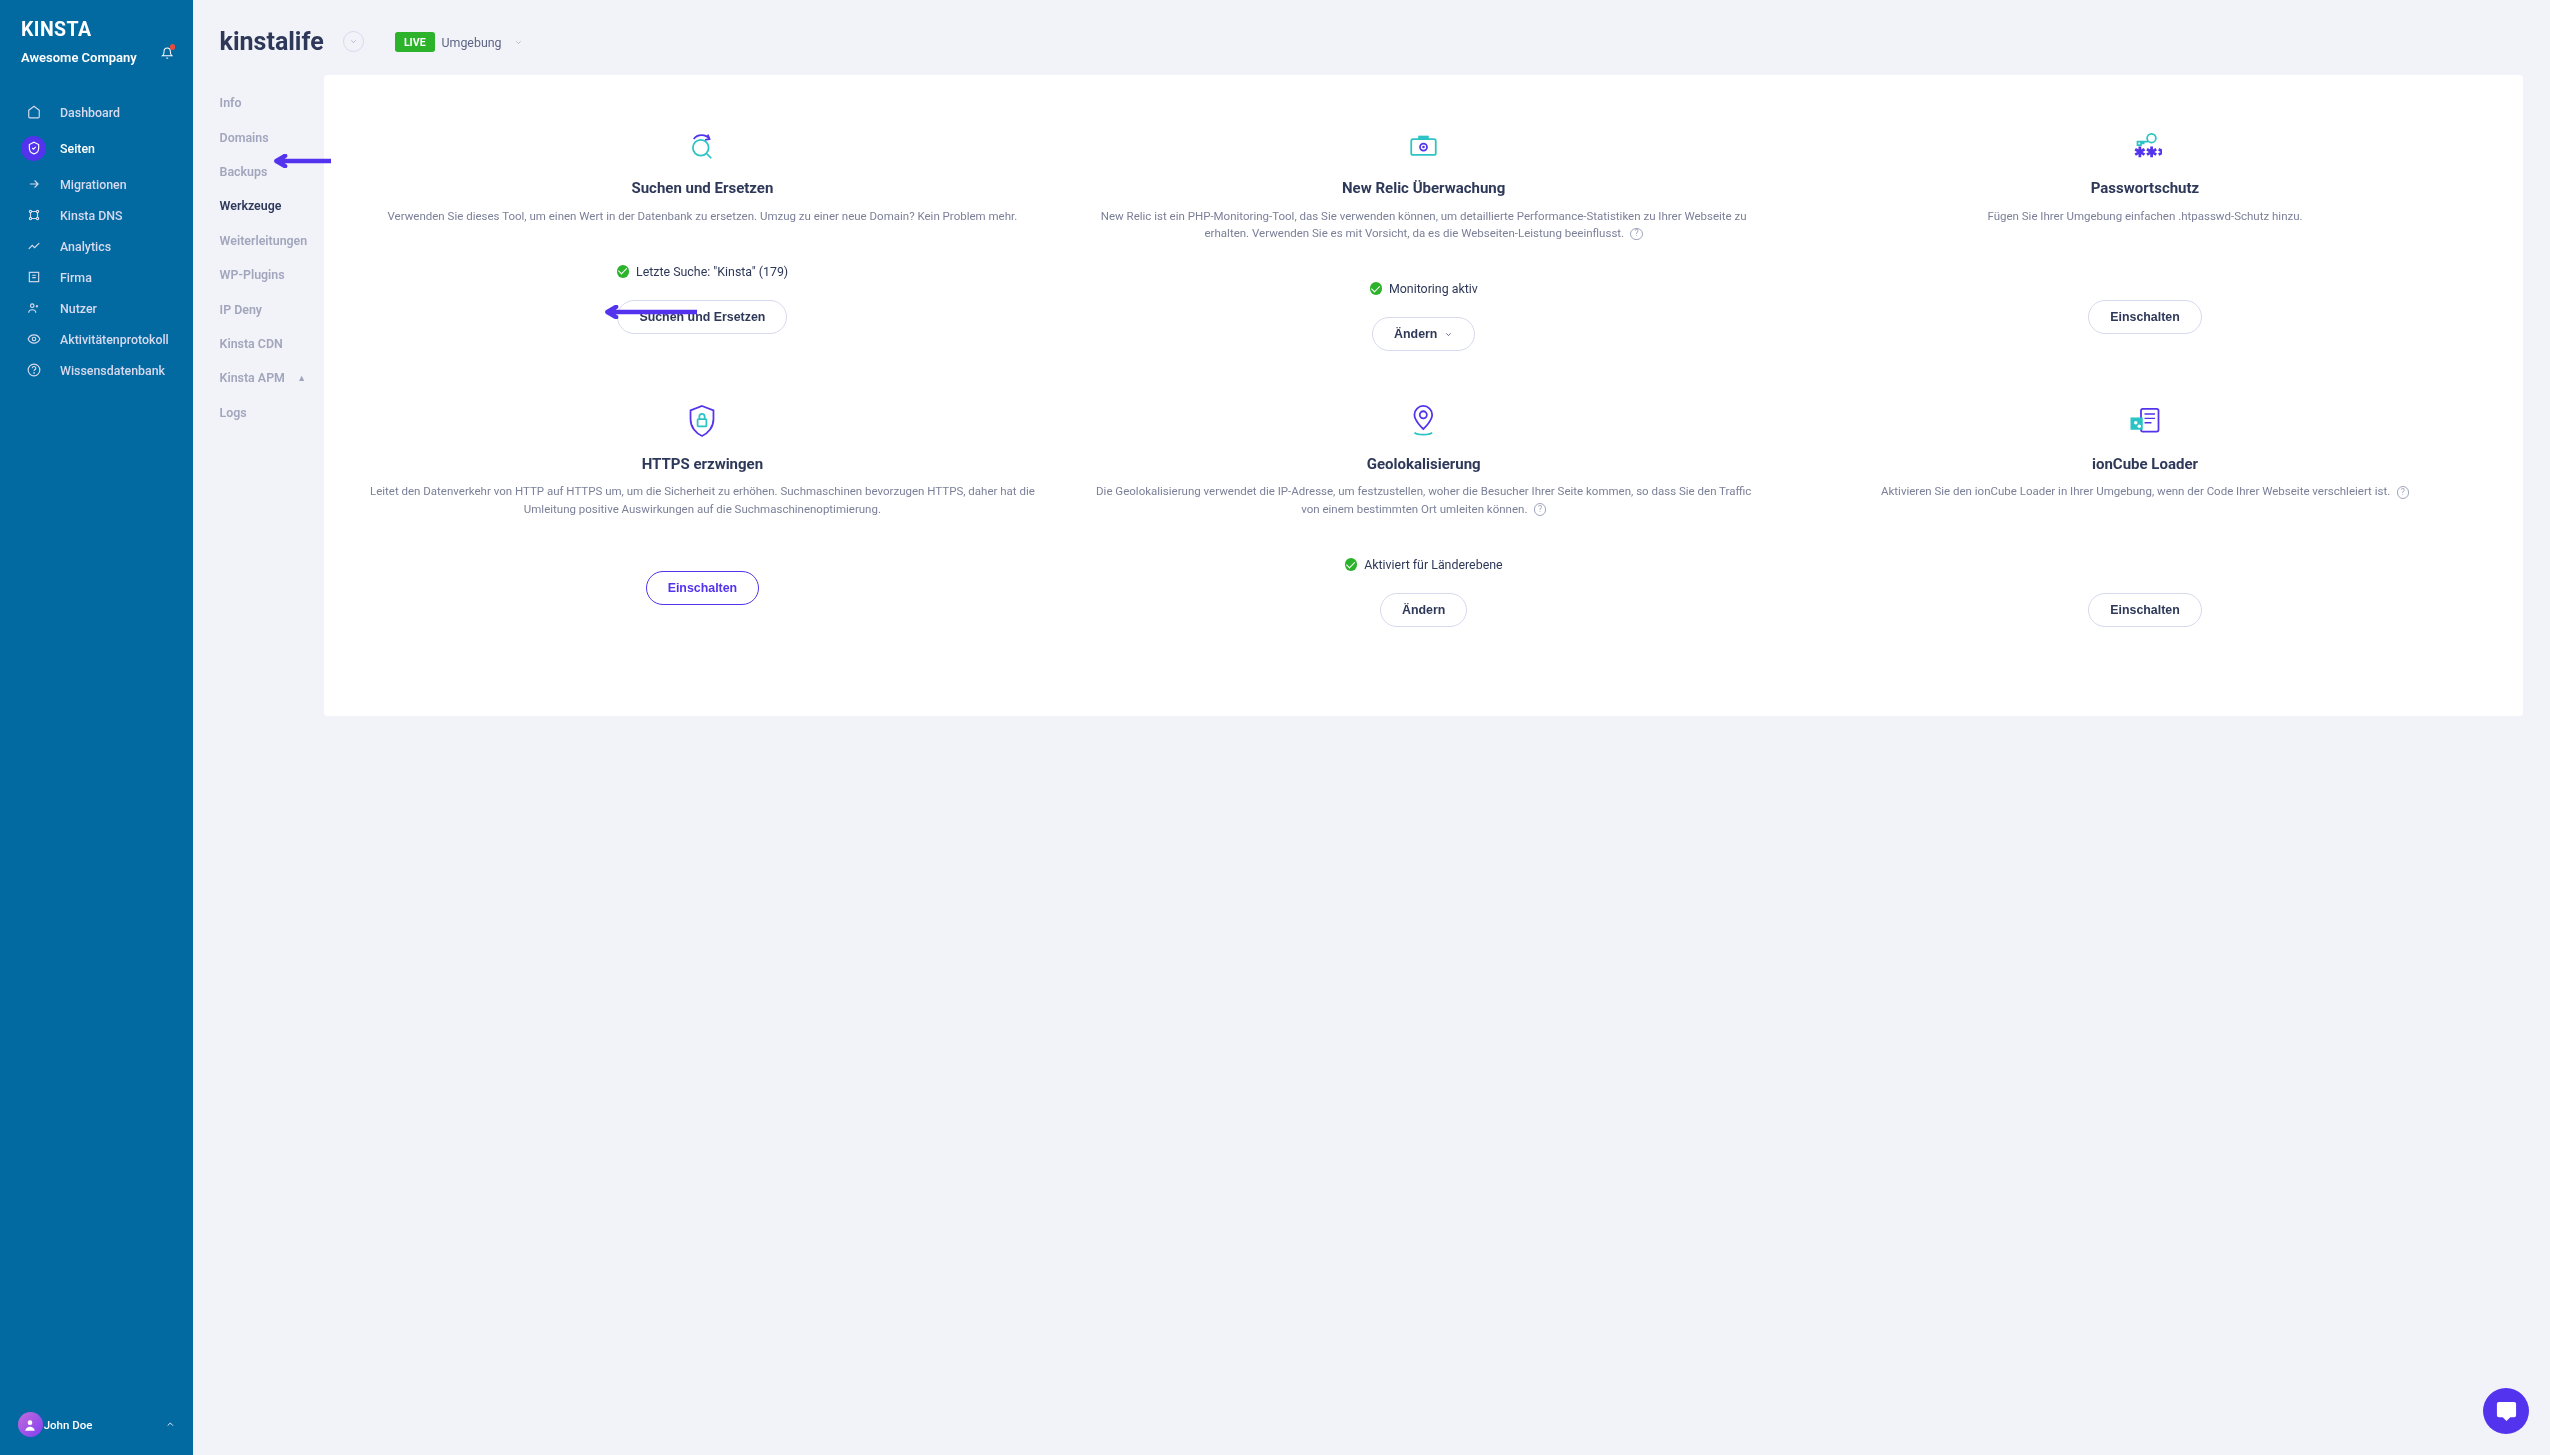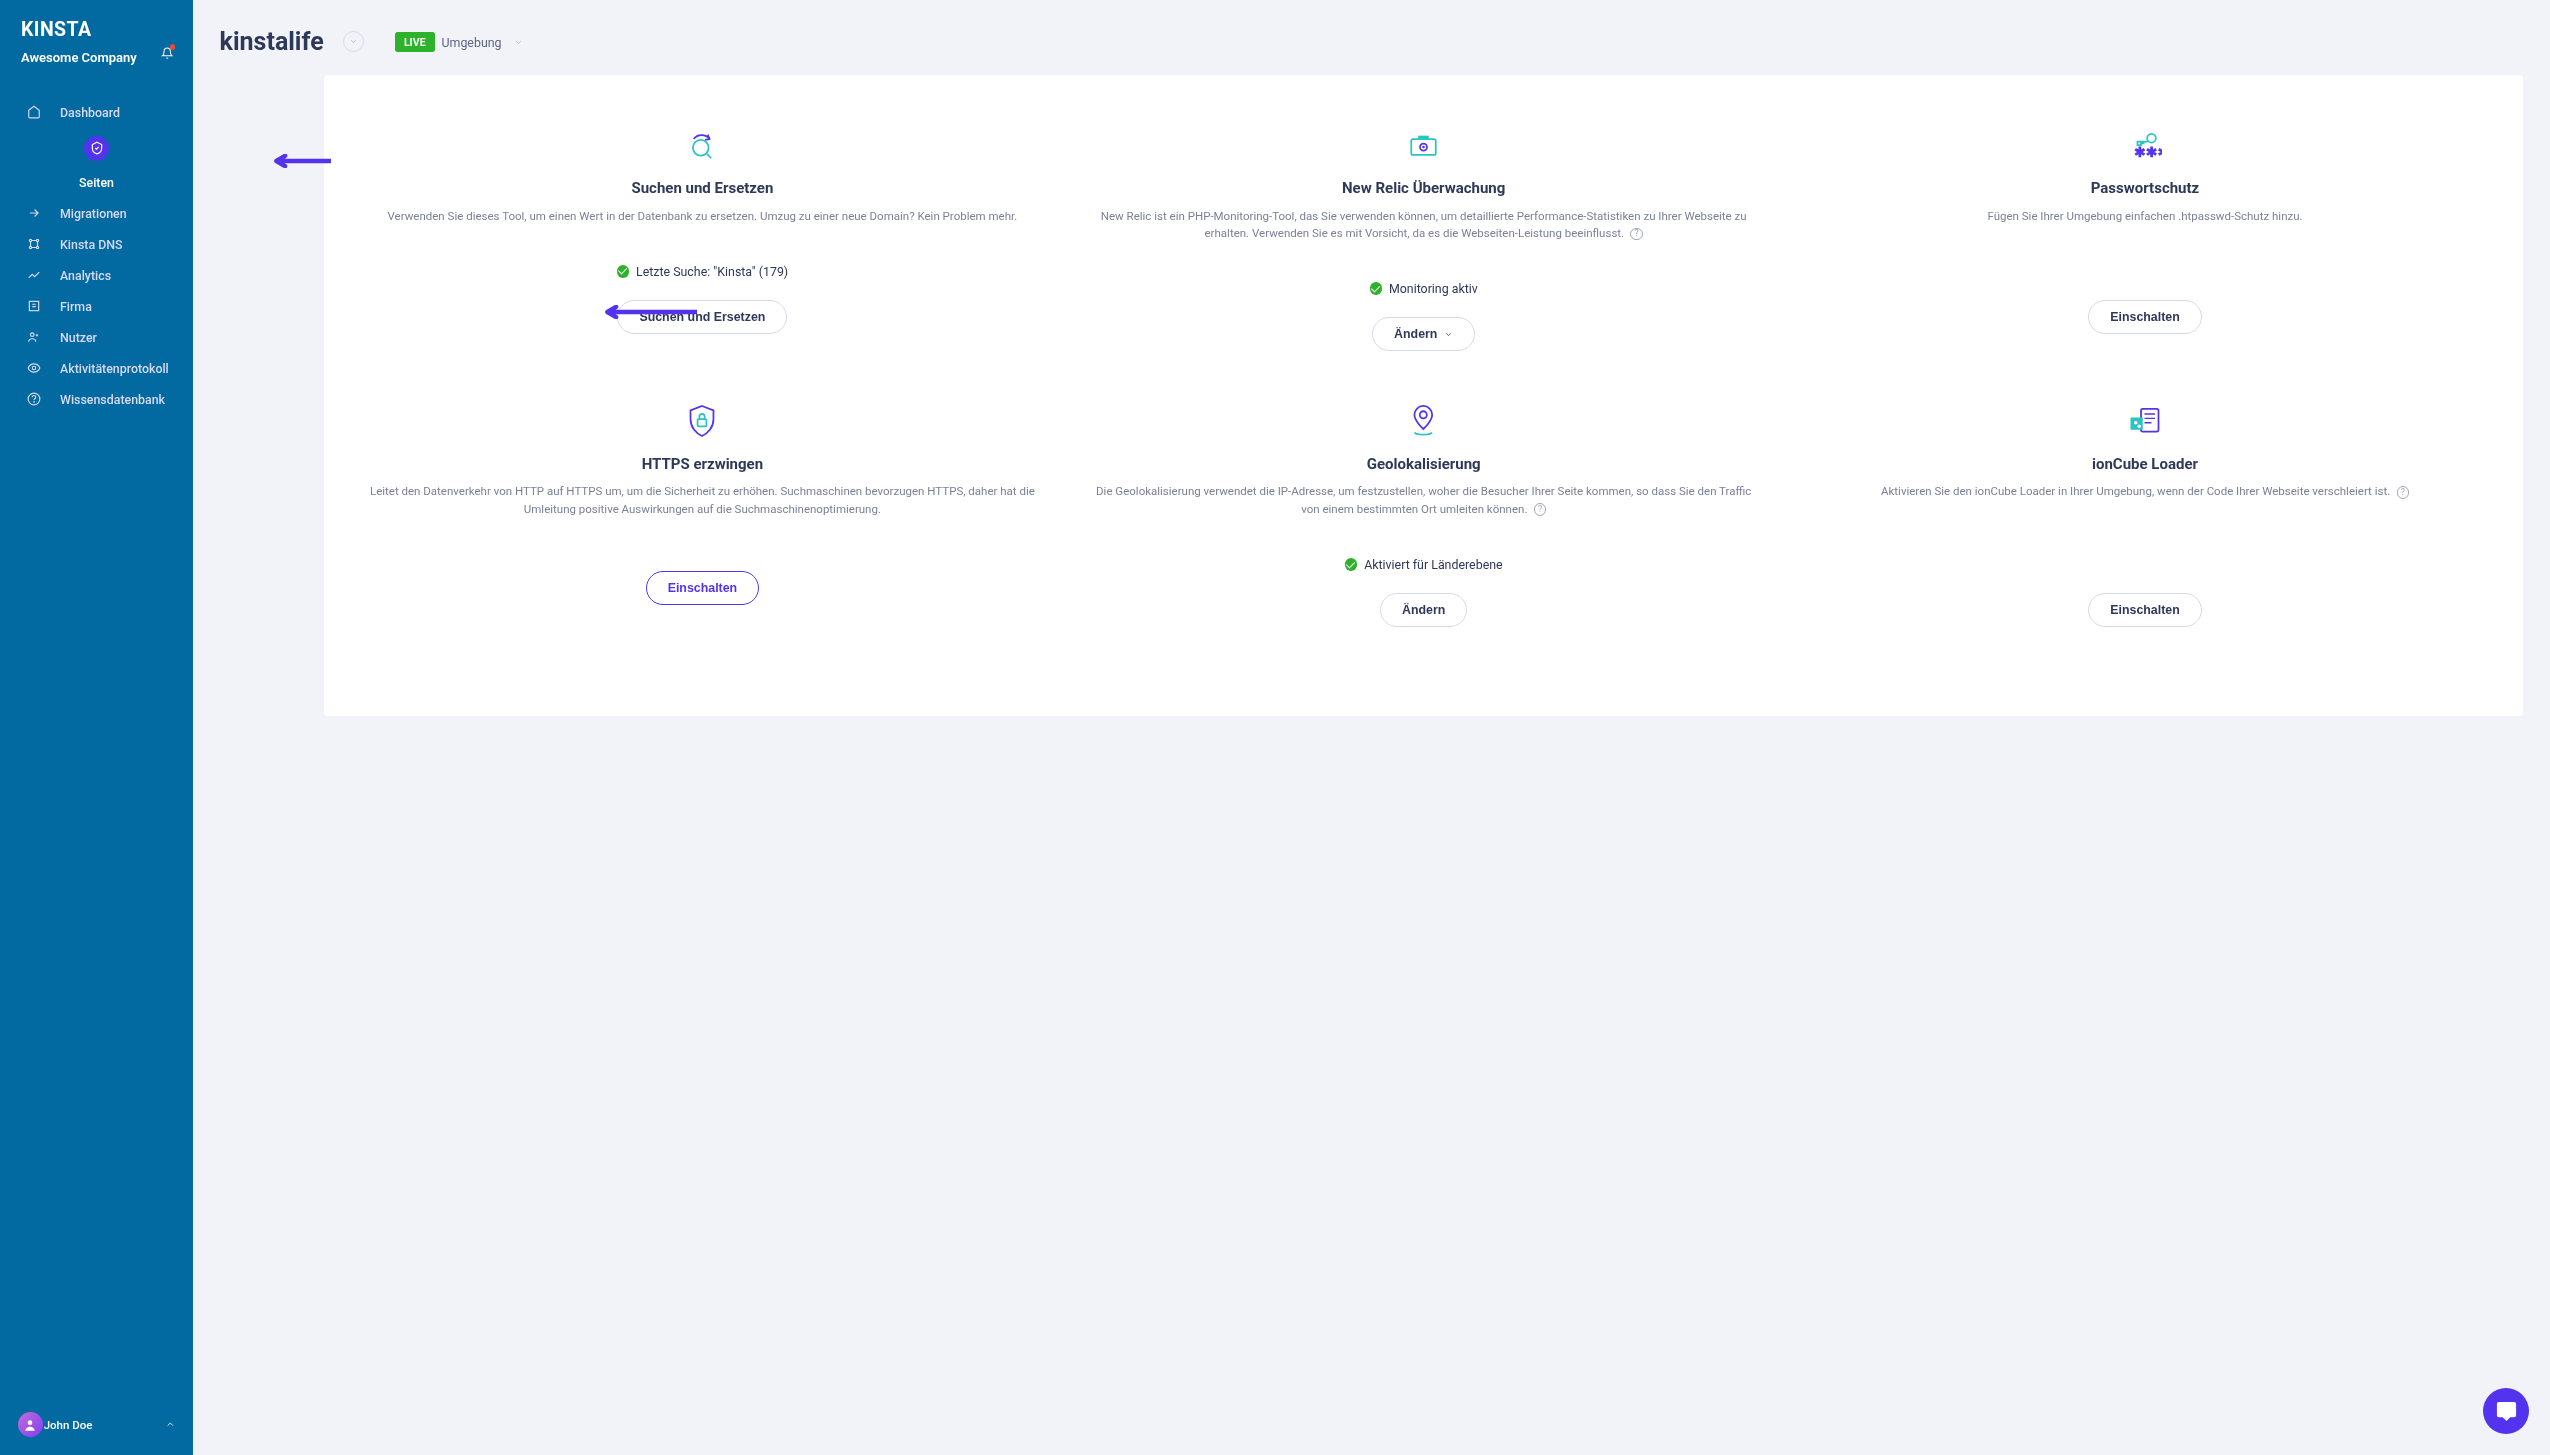--- a/index.html
+++ b/index.html
@@ -9,21 +9,21 @@
 
 .sidebar { width: 193px; background: #0369a1; color: #fff; display: flex; flex-direction: column; }
 .sidebar-header { padding: 17.7px 21px 7px; }
 .logo { font-size: 19.5px; font-weight: 700; letter-spacing: 0.4px; color: #fff; }
 .company-name { font-size: 13px; font-weight: 600; margin-top: 8.9px; color: #fff; }
 .bell-wrap { position: absolute; top: 46px; left: 161px; }
 .bell-wrap svg { stroke: #fff; }
 .bell-dot { position: absolute; top: -1.8px; right: -1.8px; width: 5.3px; height: 5.3px; background: #e84b3c; border-radius: 50%; }
 .nav { margin-top: 25px; flex: 1; }
 .nav-item { display: flex; align-items: center; gap: 14px; padding: 8px 21px; color: #d7d9ee; font-size: 12.4px; font-weight: 500; cursor: pointer; }
-.nav-item.active { color: #fff; flex-direction: column; }
+.nav-item.active { color: #fff; }
 .nav-item .icon-circle { width: 25px; height: 25px; border-radius: 50%; display: flex; align-items: center; justify-content: center; }
 .nav-item.active .icon-circle { background: #5333ed; }
 .nav-item svg { width: 14px; height: 14px; stroke: #d7d9ee; fill: none; stroke-width: 2; }
 .nav-item.active svg { stroke: #fff; }
 .nav-item .nav-icon { width: 25px; display: flex; justify-content: center; }
 .user-footer { display: flex; align-items: center; padding: 12.4px 17.7px 17.7px; gap: 1px; }
 .avatar { width: 25px; height: 25px; border-radius: 50%; background: linear-gradient(135deg,#c56cdb,#7e3ff2); display:flex; align-items:center; justify-content:center; }
 .user-name { color: #fff; font-size: 11.5px; font-weight: 500; flex: 1; }
 .user-chevron svg { stroke: #fff; }
 
@@ -190,20 +190,35 @@
         <div class="topbar-left">
           <span class="site-select">
             <span class="site-title">kinstalife</span>
             <span class="site-chevron">
                 <svg width="8.9" height="8.9" viewBox="0 0 24 24" fill="none" stroke="#a2a6bd" stroke-width="2">
                   <path d="M6 9l6 6 6-6"></path>
                 </svg>
               </span>
           </span>
         </div>
+        <div class="subnav">
+          <div class="subnav-item">Info</div>
+          <div class="subnav-item">Domains</div>
+          <div class="subnav-item">Backups</div>
+          <div class="subnav-item active">Werkzeuge</div>
+          <div class="subnav-item">Weiterleitungen</div>
+          <div class="subnav-item">WP-Plugins</div>
+          <div class="subnav-item">IP Deny</div>
+          <div class="subnav-item">Kinsta CDN</div>
+          <div class="subnav-item">
+              <span>Kinsta APM</span>
+              <span class="premium-badge">▲</span>
+            </div>
+          <div class="subnav-item">Logs</div>
+        </div>
       </div>
 
       <div style="flex:1; display:flex; flex-direction:column; position:relative;">
         <div class="topbar">
           <span class="env-badge">LIVE</span>
           <span class="env-label">Umgebung</span>
           <span class="env-chevron"><svg width="8.9" height="8.9" viewBox="0 0 24 24" fill="none" stroke="#a2a6bd" stroke-width="2">
                 <path d="M6 9l6 6 6-6"></path>
               </svg></span>
         </div>

